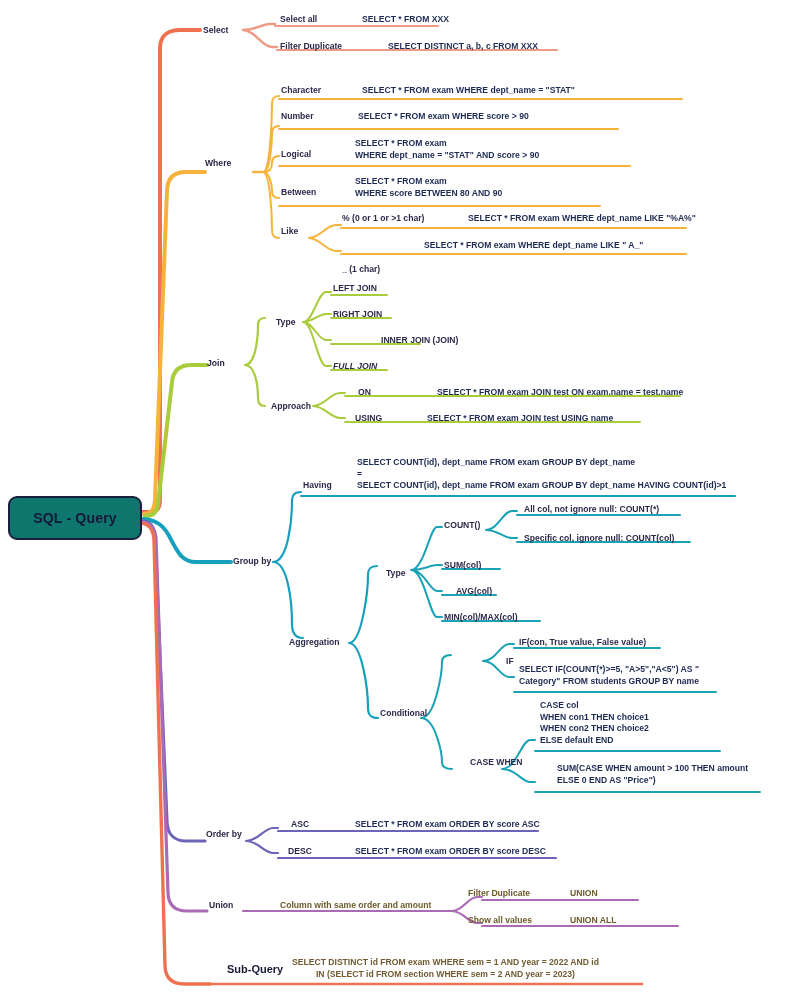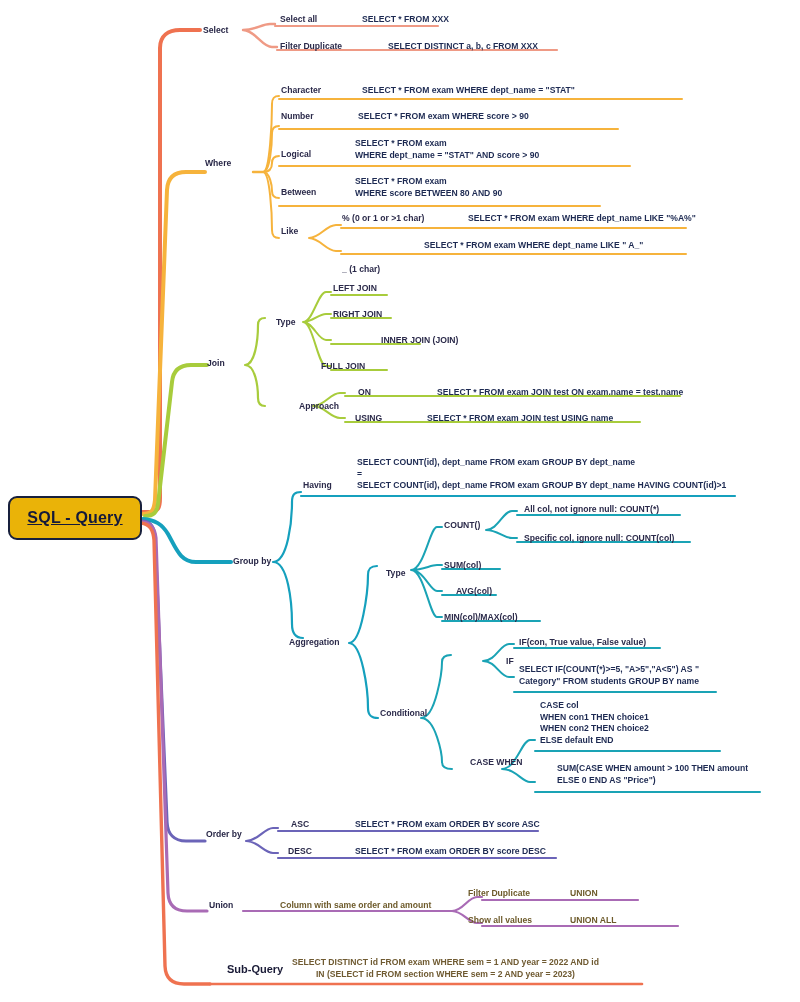--- a/index.html
+++ b/index.html
@@ -9,26 +9,25 @@
     -webkit-font-smoothing:antialiased;
   }
   #map{position:absolute;left:0;top:0;width:800px;height:1002px;}
   svg.links{position:absolute;left:0;top:0;width:800px;height:1002px;pointer-events:none;}
 
   
   .root{
     position:absolute;
     border:2px solid #18203d;
     border-radius:9px;
-    background:#eab308;
+    background:#0f766e;
     display:flex;align-items:center;justify-content:center;
-    font-size:16px;font-weight:700;color:#14193a;
+    font-size:14px;font-weight:700;color:#14193a;
     letter-spacing:.2px;
     white-space:nowrap;
-    text-decoration:underline;
   }
 
   
   .lbl{
     position:absolute;
     white-space:pre;
     line-height:11.6px;
     font-size:8.6px;
     color:#2b2a4a;
     font-weight:700;
@@ -181,23 +180,23 @@
 
   <div class="lbl" style="left:342px;top:240px;margin-top:24px;">_ (1 char)</div>
   <div class="lbl sql" style="left:424px;top:240px;">SELECT * FROM exam WHERE dept_name LIKE " A_"</div>
 
   <div class="lbl cat" style="left:207px;top:358px;">Join</div>
 
   <div class="lbl" style="left:276px;top:317px;">Type</div>
   <div class="lbl" style="left:333px;top:283px;">LEFT JOIN</div>
   <div class="lbl" style="left:333px;top:309px;">RIGHT JOIN</div>
   <div class="lbl" style="left:333px;top:335px;margin-left:48px;">INNER JOIN (JOIN)</div>
-  <div class="lbl" style="left:321px;top:361px;">FULL JOIN</div>
-
-  <div class="lbl" style="left:271px;top:401px;margin-left:28px;">Approach</div>
+  <div class="lbl" style="left:333px;top:361px;font-style:italic;">FULL JOIN</div>
+
+  <div class="lbl" style="left:271px;top:401px;">Approach</div>
   <div class="lbl" style="left:358px;top:387px;">ON</div>
   <div class="lbl sql" style="left:437px;top:387px;">SELECT * FROM exam JOIN test ON exam.name = test.name</div>
   <div class="lbl" style="left:355px;top:413px;">USING</div>
   <div class="lbl sql" style="left:427px;top:413px;">SELECT * FROM exam JOIN test USING name</div>
 
   <div class="lbl cat" style="left:233px;top:556px;">Group by</div>
 
   <div class="lbl" style="left:303px;top:480px;">Having</div>
   <div class="lbl sql" style="left:357px;top:457px;">SELECT COUNT(id), dept_name FROM exam GROUP BY dept_name
 =

